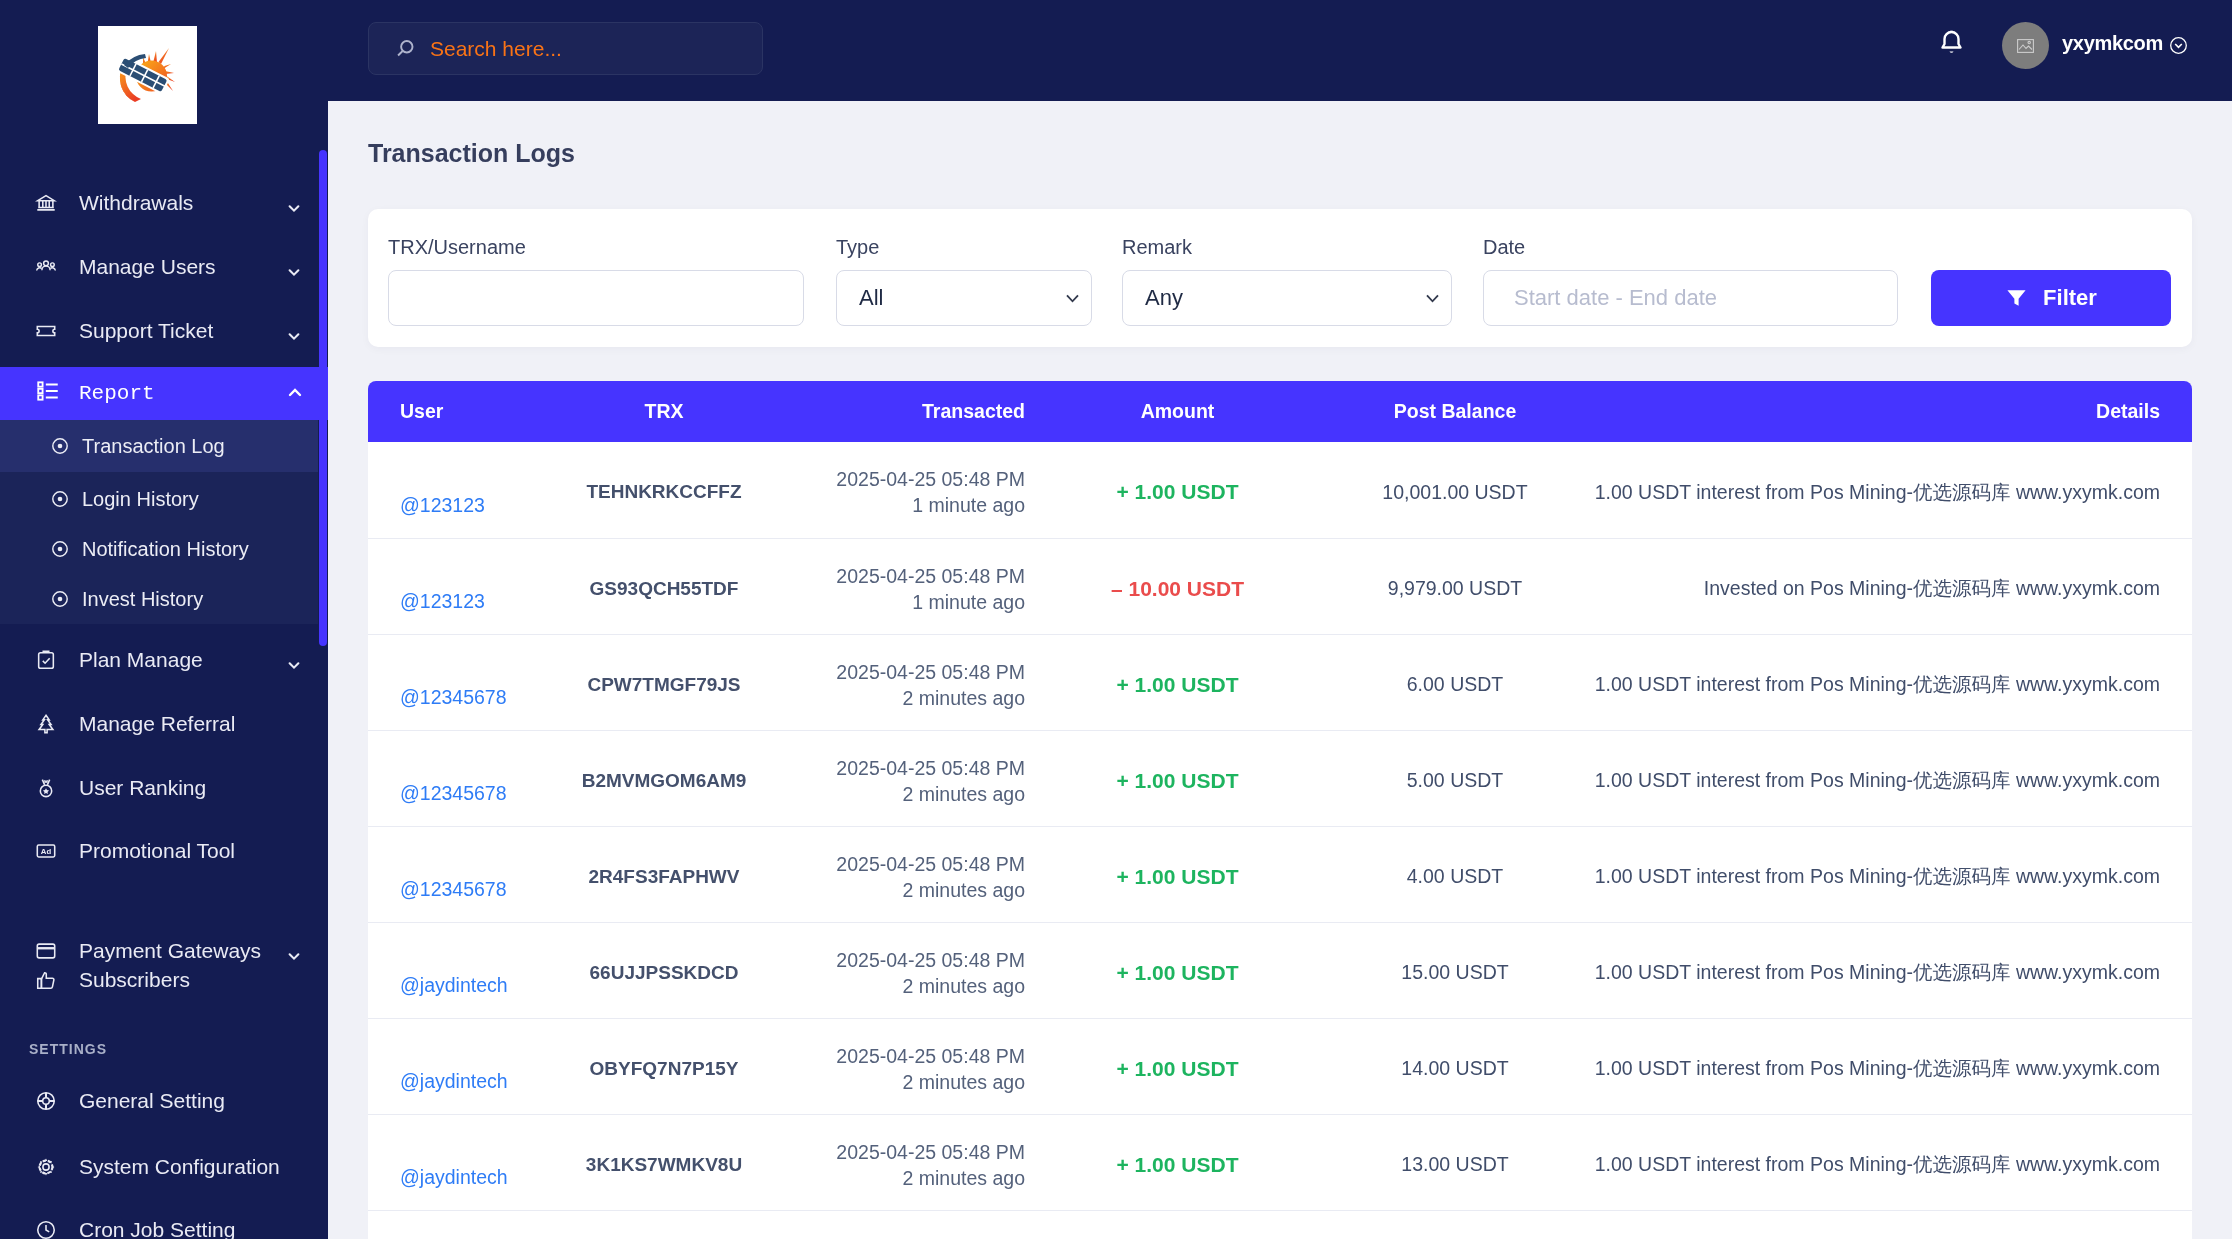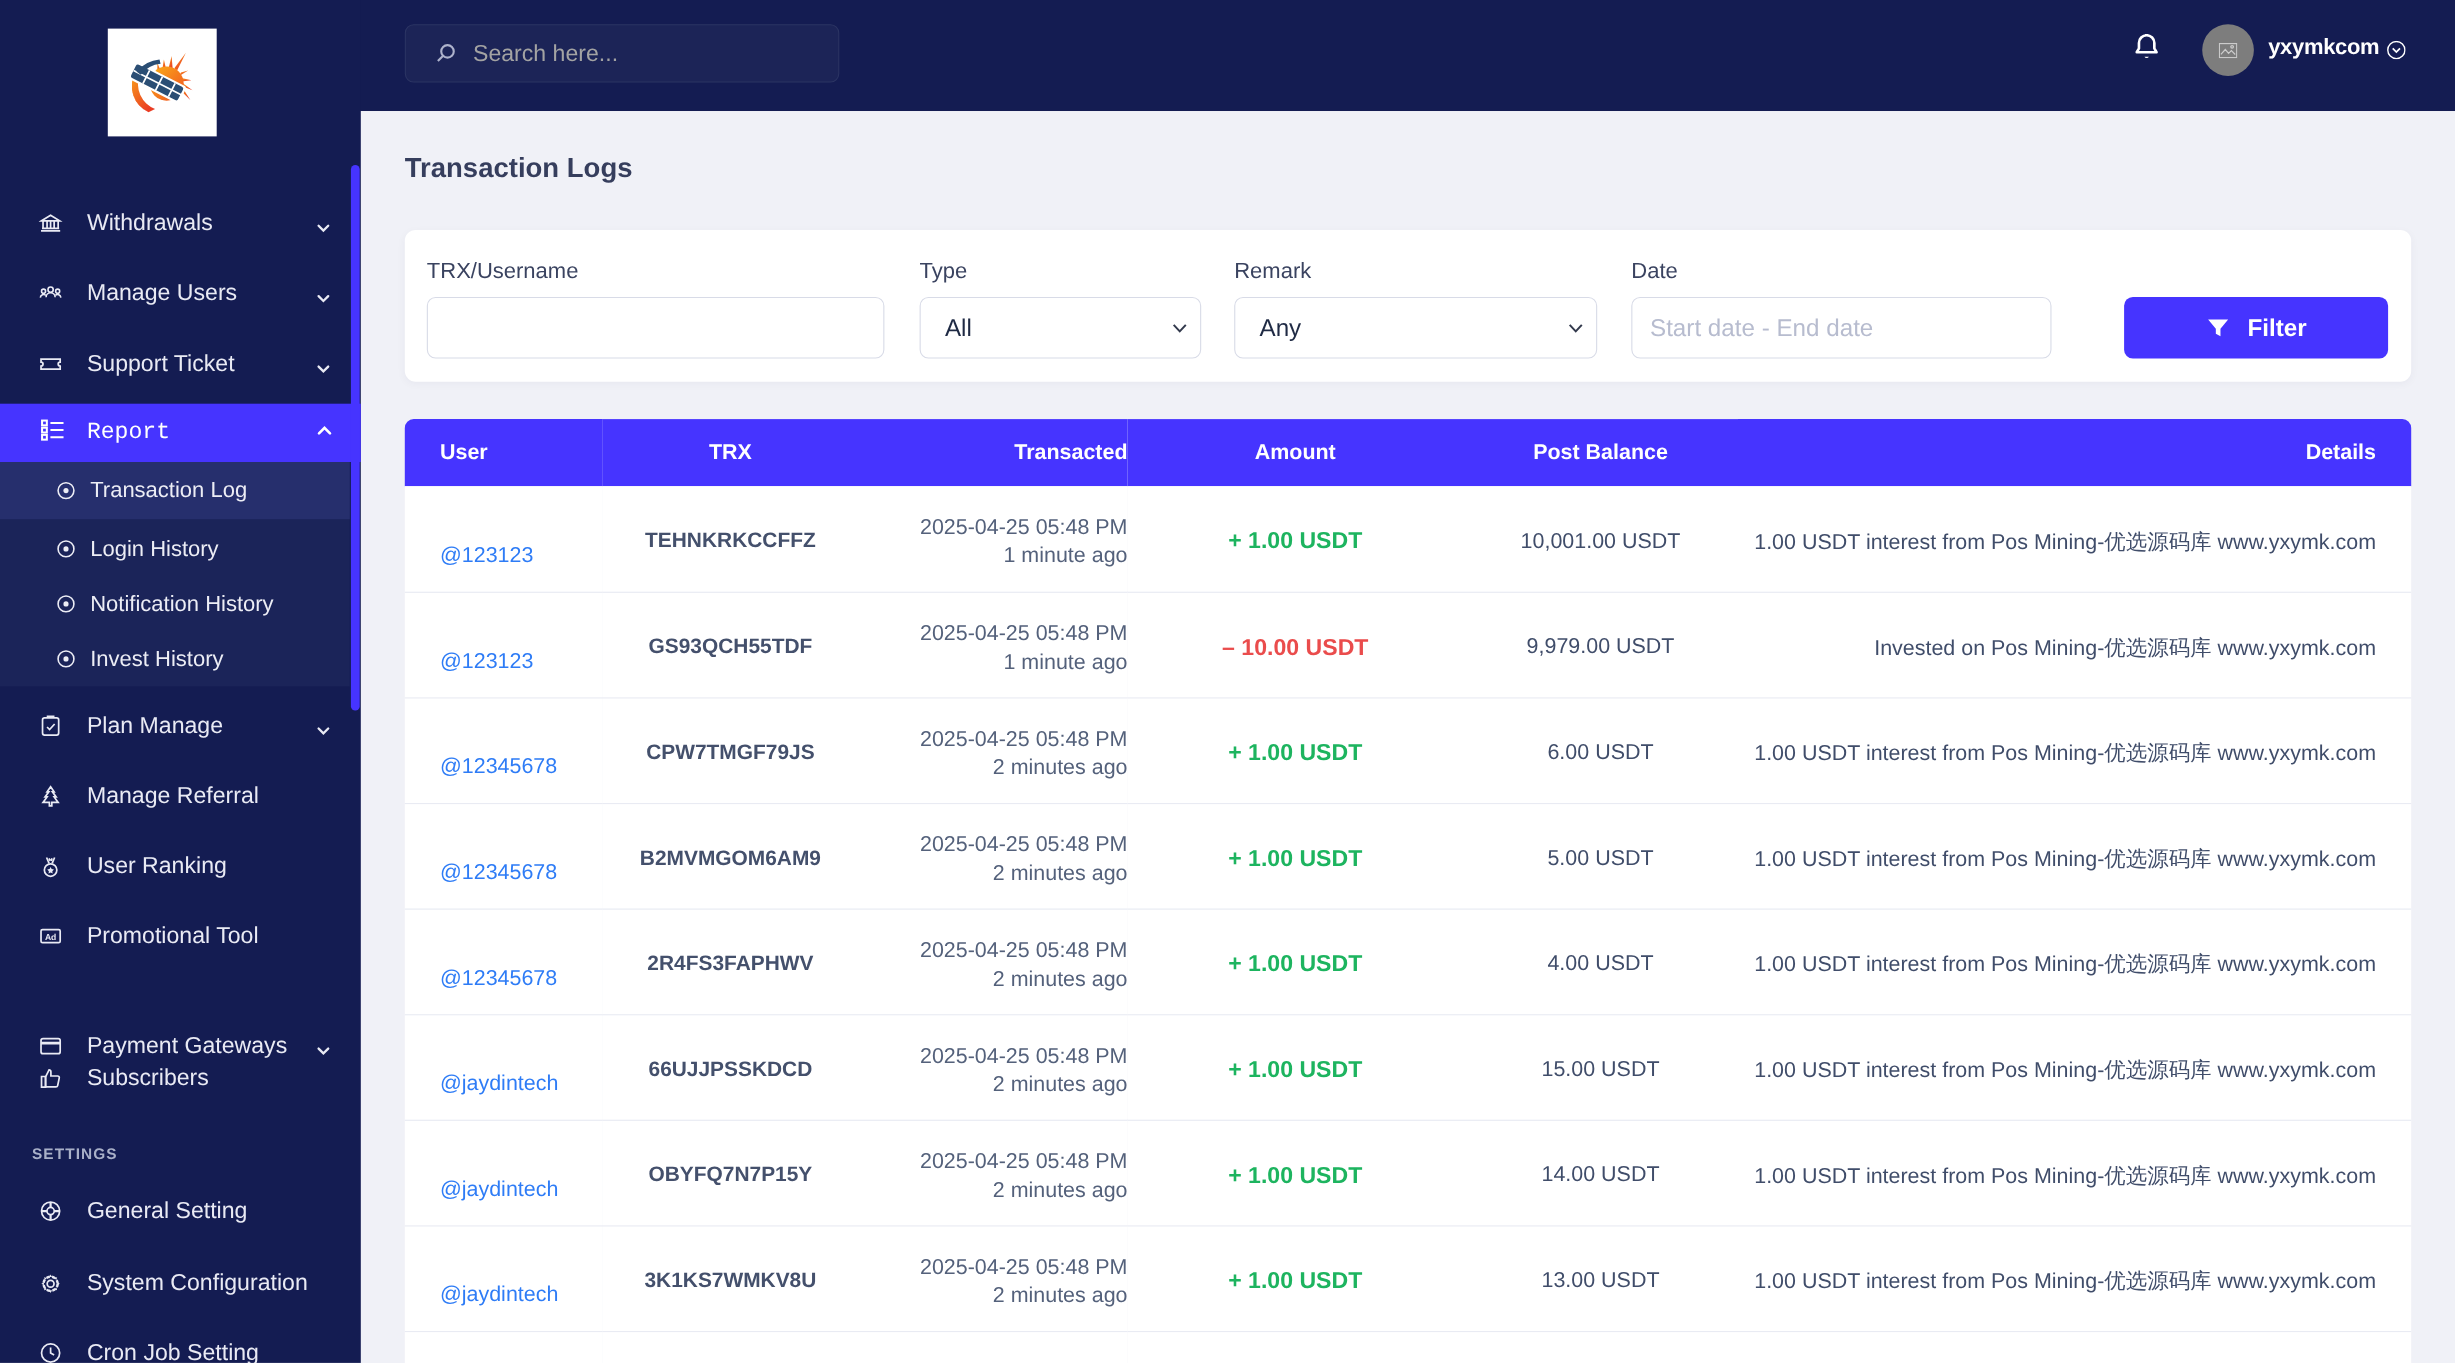--- a/index.html
+++ b/index.html
@@ -13,21 +13,21 @@
 .menu-item .chev { position:absolute; left:287px; width:14px; height:14px; } .menu-item .chev svg { width:14px; height:14px; }
 .report-band { position:absolute; left:0; top:367px; width:328px; height:53px; background:#4634ff; display:flex; align-items:center; color:#fff; font-size:21px; font-weight:500; }
 .submenu { position:absolute; left:0; top:420px; width:318px; height:204px; background:#1b2459; }
 .sub-item { position:absolute; left:0; width:318px; height:52px; display:flex; align-items:center; color:#ecedf5; font-size:20px; font-weight:500; }
 .sub-item .si { position:absolute; left:51px; width:18px; height:18px; } .sub-item .si svg { width:18px; height:18px; }
 .sub-item .st { position:absolute; left:82px; white-space:nowrap; }
 .sub-active { background:#262f6d; }
 .settings-label { position:absolute; left:29px; top:1041px; color:#a9b0c8; font-size:14px; font-weight:700; letter-spacing:1px; }
 .sb-thumb { position:absolute; left:319px; top:150px; width:8px; height:496px; background:#4634ff; border-radius:5px; z-index:6; }
 
-.searchbox { position:absolute; left:368px; top:22px; width:395px; height:53px; background:#1c2457; border:1px solid #2b3463; border-radius:8px; display:flex; align-items:center; color:#a3a3a3; font-size:21px; }
+.searchbox { position:absolute; left:368px; top:22px; width:395px; height:53px; background:#1c2457; border:1px solid #2b3463; border-radius:8px; display:flex; align-items:center; color:#f97316; font-size:21px; }
 .hdr-right { position:absolute; right:0; top:0; height:101px; }
 
 .main { position:absolute; left:328px; top:101px; width:1904px; height:1138px; background:#f0f1f7; }
 .title { position:absolute; left:40px; top:38px; font-size:25px; font-weight:700; color:#363e5d; }
 .card { position:absolute; left:40px; top:108px; width:1824px; height:138px; background:#fff; border-radius:10px; box-shadow:0 2px 8px rgba(20,28,82,0.04); }
 .flabel { position:absolute; top:27px; font-size:20px; font-weight:500; color:#3a4360; }
 .fctl { position:absolute; top:61px; height:56px; background:#fff; border:1px solid #d8dbe7; border-radius:8px; font-size:22px; color:#1f2a44; }
 .btn-filter { position:absolute; left:1563px; top:61px; width:240px; height:56px; background:#4634ff; border-radius:8px; color:#fff; font-size:22px; font-weight:700; display:flex; align-items:center; justify-content:center; }
 
 .tablewrap { position:absolute; left:40px; top:280px; width:1824px; }
@@ -303,21 +303,21 @@
     <div class="fctl" style="left:468px; width:256px; line-height:54px; padding-left:22px;">All
       <svg style="position:absolute;right:11px;top:22px;" width="15" height="11" viewBox="0 0 16 12" fill="none" stroke="#333a4d" stroke-width="2">
           <path d="M2 2.5 L8 9 L14 2.5"></path>
         </svg></div>
     <div class="flabel" style="left:754px;">Remark</div>
     <div class="fctl" style="left:754px; width:330px; line-height:54px; padding-left:22px;">Any
       <svg style="position:absolute;right:11px;top:22px;" width="15" height="11" viewBox="0 0 16 12" fill="none" stroke="#333a4d" stroke-width="2">
           <path d="M2 2.5 L8 9 L14 2.5"></path>
         </svg></div>
     <div class="flabel" style="left:1115px;">Date</div>
-    <div class="fctl" style="left:1115px; width:382px; line-height:54px; padding-left:16px; color:#b7bccf;">Start date - End date</div>
+    <div class="fctl" style="left:1115px; width:415px; line-height:54px; padding-left:30px; color:#b7bccf;">Start date - End date</div>
     <div class="btn-filter">
       <svg width="23" height="23" viewBox="0 0 24 24" fill="#fff" style="margin-right:15px;">
           <path d="M2.5 3.5 h19 l-7.3 8.8 V19.5 l-4.4 -2.3 V12.3 L2.5 3.5 z"></path>
         </svg>
       Filter</div>
   </div>
   <div class="tablewrap">
   <table>
     <thead>
           <tr>

